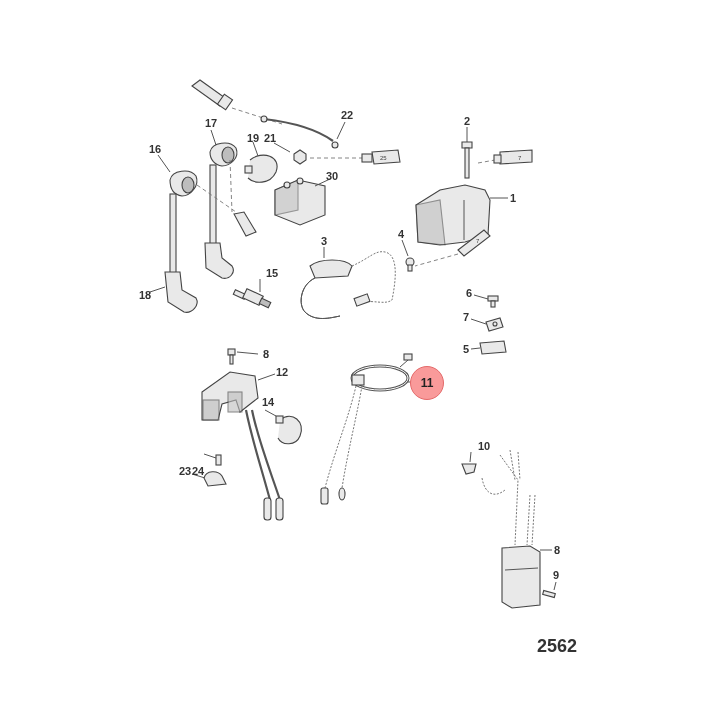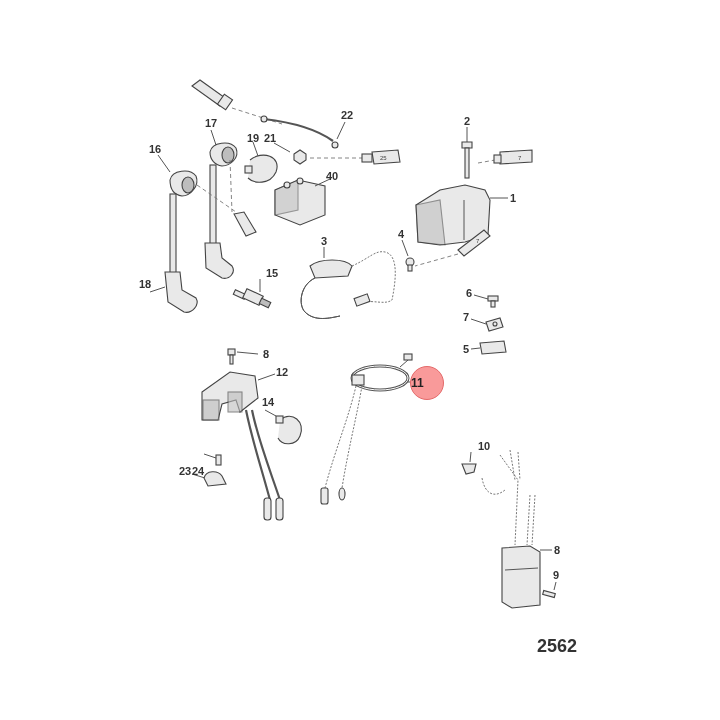--- a/index.html
+++ b/index.html
@@ -3,21 +3,21 @@
 <meta charset="utf-8">
 <style>
   html, body { margin: 0; padding: 0; background: #ffffff; }
   body { width: 720px; height: 720px; position: relative; overflow: hidden;
          font-family: "Liberation Sans", sans-serif; }
   #diagram { position: absolute; left: 0; top: 0; width: 720px; height: 720px; }
   .callout { position: absolute; font-size: 11px; font-weight: bold; color: #333;
              transform: translate(-50%, -50%); line-height: 1; white-space: nowrap; }
   .hl { position: absolute; width: 34px; height: 34px; border-radius: 50%;
         background: #f99a9a; border: 1.5px solid #e46a6a; box-sizing: border-box;
-        display: flex; align-items: center; justify-content: flex-start;
+        display: flex; align-items: center; justify-content: center;
         font-size: 12px; font-weight: bold; color: #222; cursor: pointer; }
   .figno { position: absolute; font-size: 18px; font-weight: bold; color: #333; }
   svg .ln { stroke: #555; stroke-width: 1; fill: none; }
   svg .part { stroke: #444; stroke-width: 1.1; fill: #e9e9e9; }
   svg .partd { stroke: #444; stroke-width: 1.1; fill: #bdbdbd; }
   svg .dash { stroke: #777; stroke-width: 0.9; fill: none; stroke-dasharray: 4 3; }
   svg .wire { stroke: #555; stroke-width: 2.2; fill: none; }
   svg .wirel { stroke: #777; stroke-width: 1; fill: none; stroke-dasharray: 2 1.5; }
   svg text { font-family: "Liberation Sans", sans-serif; }
 </style>
@@ -191,23 +191,23 @@
   <div class="callout" style="left:466px;top:317px">7</div>
   <div class="callout" style="left:557px;top:550px">8</div>
   <div class="callout" style="left:556px;top:575px">9</div>
   <div class="callout" style="left:484px;top:446px">10</div>
   <div class="callout" style="left:282px;top:372px">12</div>
   <div class="callout" style="left:266px;top:354px">8</div>
   <div class="callout" style="left:268px;top:402px">14</div>
   <div class="callout" style="left:272px;top:273px">15</div>
   <div class="callout" style="left:155px;top:149px">16</div>
   <div class="callout" style="left:211px;top:123px">17</div>
-  <div class="callout" style="left:145px;top:284px">18</div>
+  <div class="callout" style="left:145px;top:295px">18</div>
   <div class="callout" style="left:253px;top:138px">19</div>
-  <div class="callout" style="left:332px;top:176px">40</div>
+  <div class="callout" style="left:332px;top:176px">30</div>
   <div class="callout" style="left:270px;top:138px">21</div>
   <div class="callout" style="left:347px;top:115px">22</div>
   <div class="callout" style="left:185px;top:471px">23</div>
   <div class="callout" style="left:198px;top:471px">24</div>
 
   
   <div class="hl" style="left:410px;top:366px">
     <span>11</span>
   </div>
 

